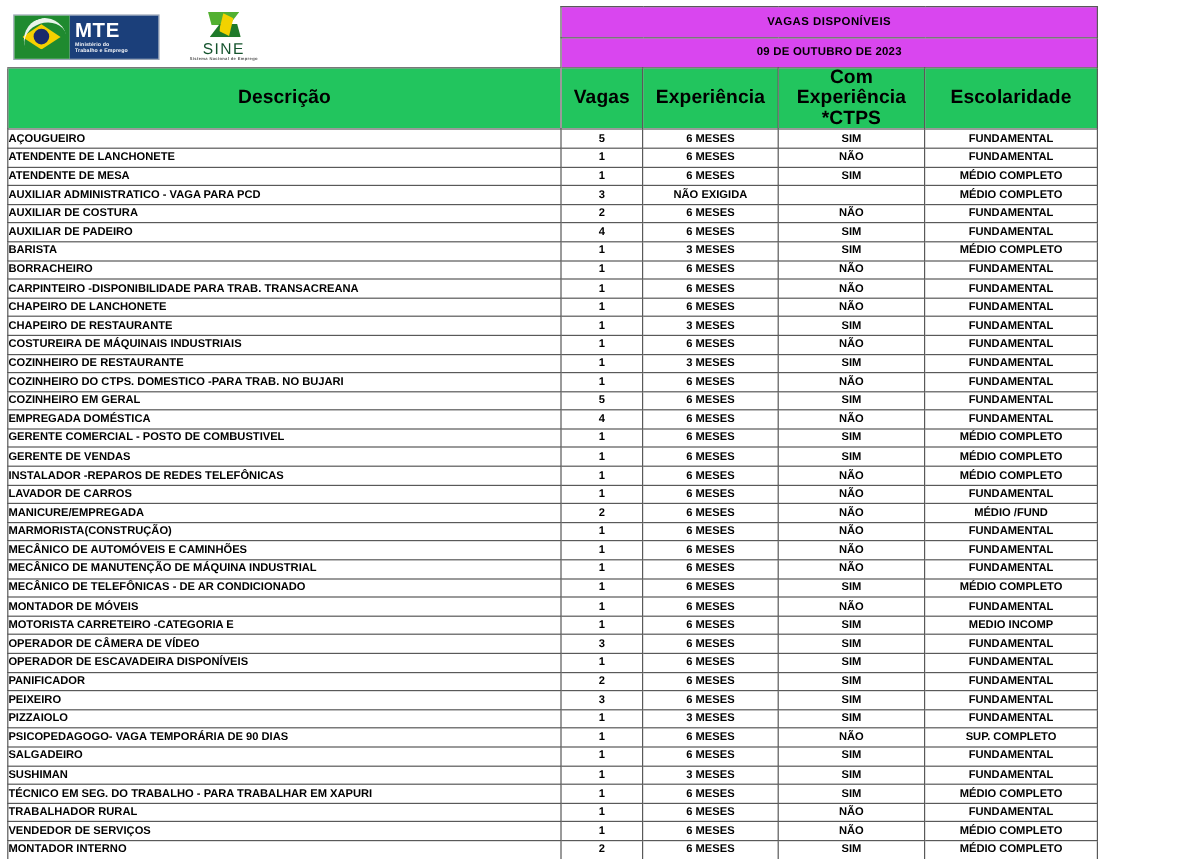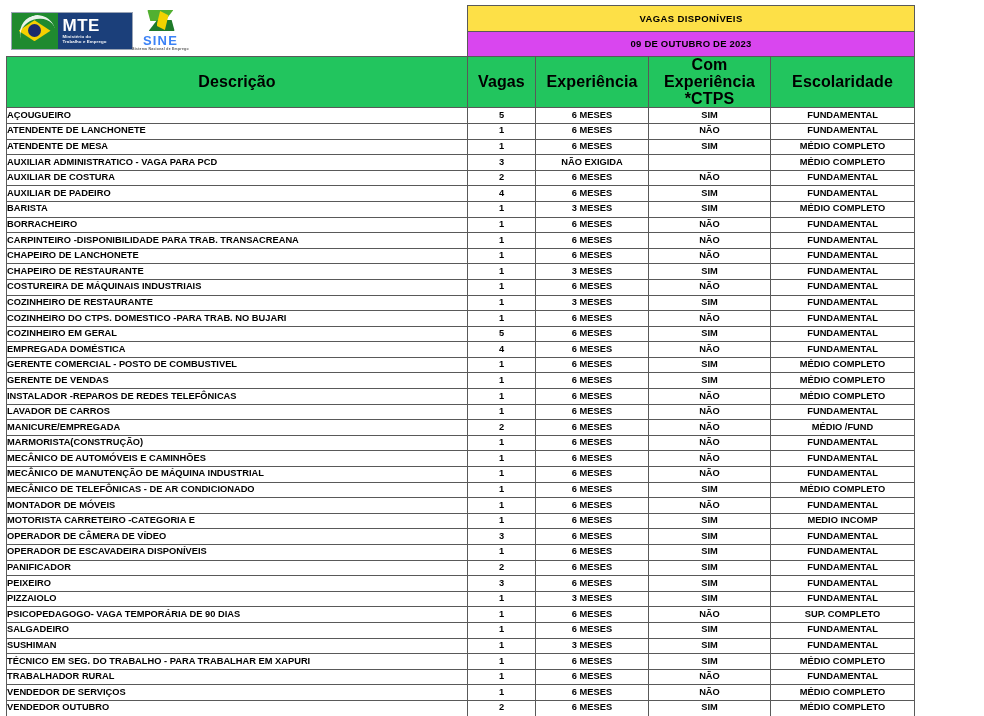--- a/index.html
+++ b/index.html
@@ -54,20 +54,21 @@
     border-bottom: 1px solid #595959 !important;
     background: #ffffff;
     height: 50px;
     position: relative;
   }
   .logo-wrap {
     display: flex;
     align-items: center;
     height: 50px;
     padding-left: 4px;
+    gap: 26px;
   }
 
   
   .mte-logo {
     width: 122px;
     height: 38px;
     display: flex;
     align-items: stretch;
     border: 1px solid #9aa4b5;
     background: #ffffff;
@@ -161,35 +162,35 @@
   }
   .sine-mark .s3 {
     position: absolute;
     left: 13px; top: 1px;
     width: 12px; height: 19px;
     background: #f2d200;
     clip-path: polygon(30% 0, 100% 22%, 70% 100%, 0 78%);
   }
   .sine-word {
     font-size: 13px;
-    font-weight: bold;
-    color: #3b82f6;
+    font-weight: normal;
+    color: #14532d;
     letter-spacing: 1.2px;
     line-height: 1;
     margin-top: 2px;
   }
   .sine-sub {
     font-size: 3.4px;
     color: #555;
     letter-spacing: .3px;
     margin-top: 1px;
   }
 
   .title-cell {
-    background: #fde047;
+    background: #d946ef;
     text-align: center;
     font-size: 13px;
     font-weight: bold;
     letter-spacing: .4px;
     height: 25px;
   }
   .date-cell {
     background: #d946ef;
     text-align: center;
     font-size: 12px;
@@ -541,21 +542,21 @@
           <td class="c-esc">FUNDAMENTAL</td>
         </tr>
         <tr class="datarow">
           <td class="c-desc">VENDEDOR DE SERVIÇOS</td>
           <td class="c-vagas">1</td>
           <td class="c-exp">6 MESES</td>
           <td class="c-ctps">NÃO</td>
           <td class="c-esc">MÉDIO COMPLETO</td>
         </tr>
         <tr class="datarow">
-          <td class="c-desc">VENDEDOR OUTUBRO</td>
+          <td class="c-desc">MONTADOR INTERNO</td>
           <td class="c-vagas">2</td>
           <td class="c-exp">6 MESES</td>
           <td class="c-ctps">SIM</td>
           <td class="c-esc">MÉDIO COMPLETO</td>
         </tr>
         <tr class="datarow">
           <td class="c-desc">VENDEDOR PRACISTA</td>
           <td class="c-vagas">1</td>
           <td class="c-exp">3 MESES</td>
           <td class="c-ctps">NÃO</td>

